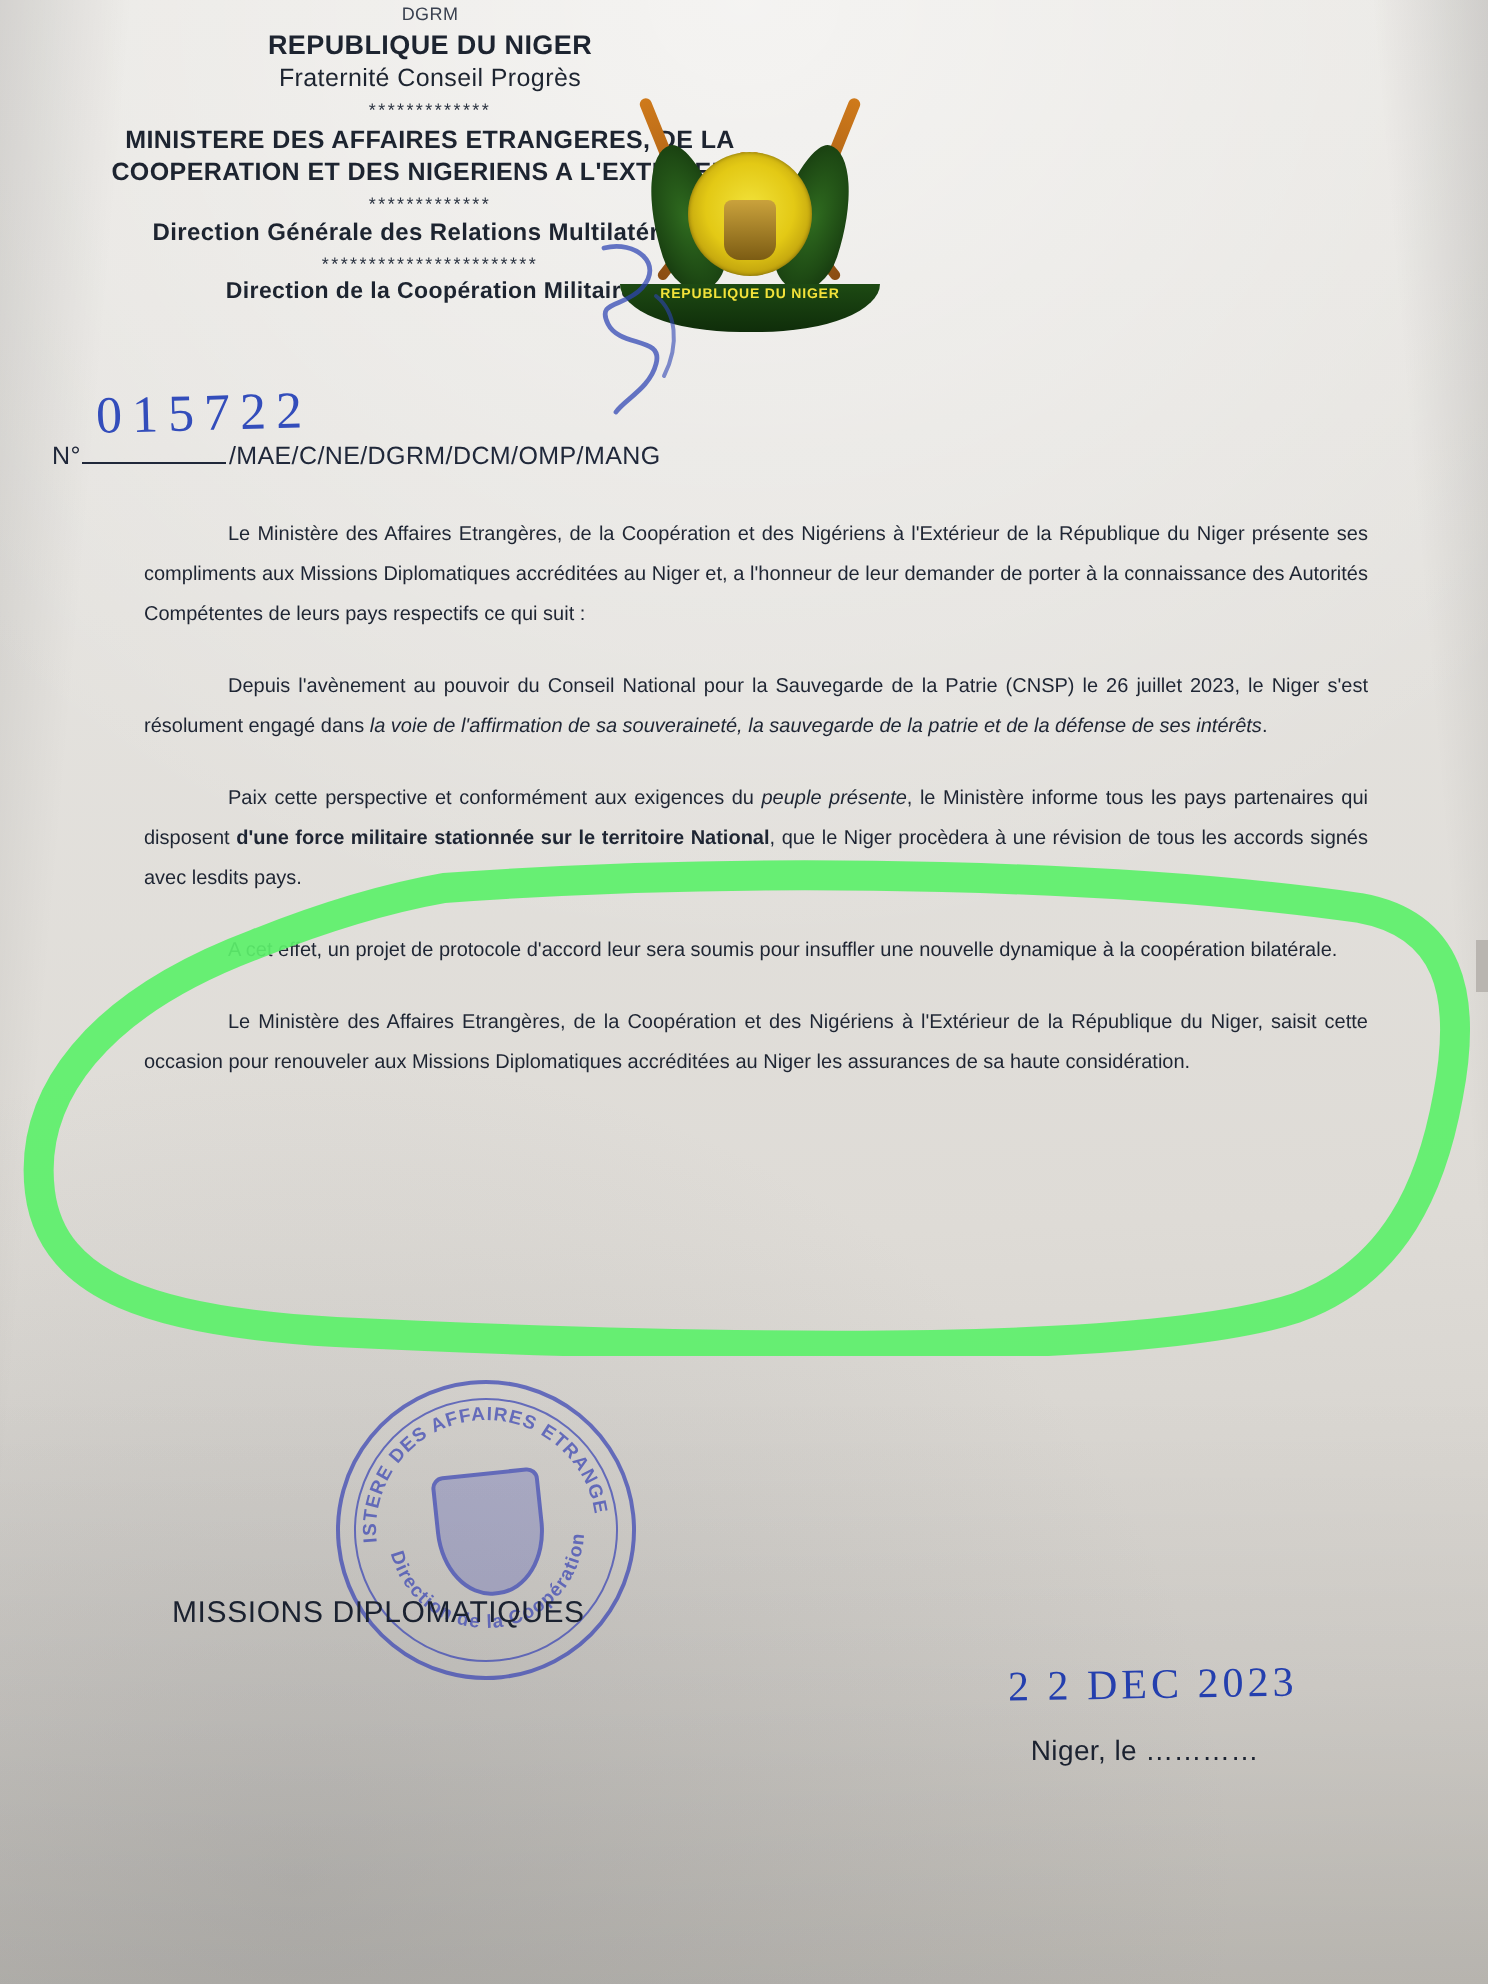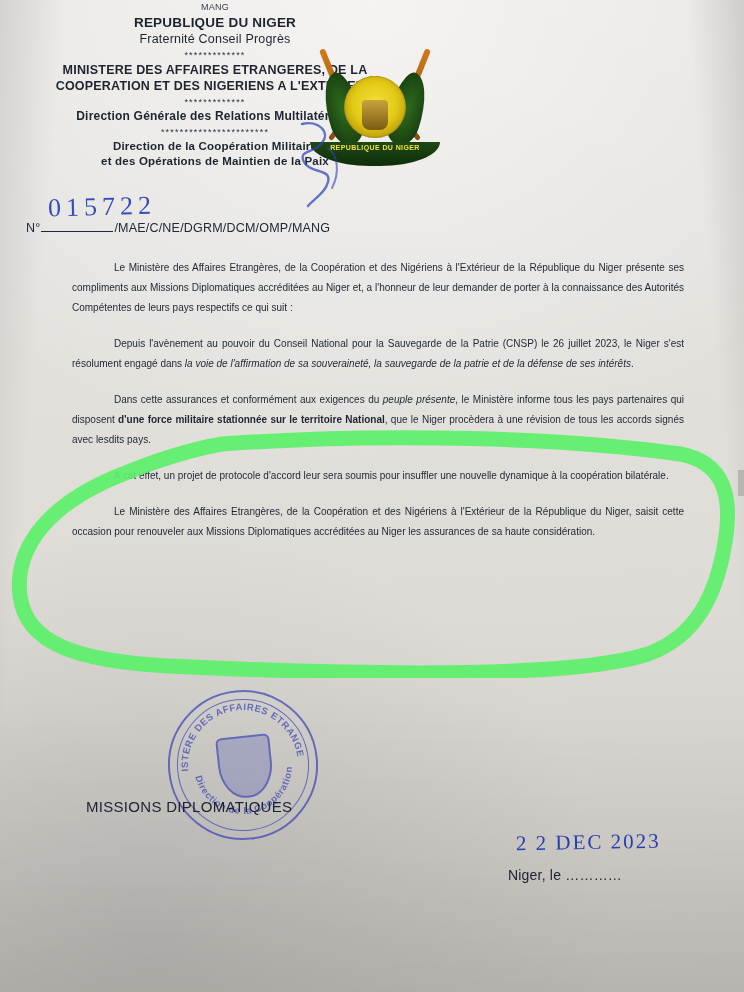--- a/index.html
+++ b/index.html
@@ -159,22 +159,23 @@
     position: absolute;
     left: 86px; top: 793px;
     font-size: 15px;
     font-weight: 400;
     line-height: 1.85;
     color: #1b2230;
     letter-spacing: .3px;
   }
   #dateblock {
     position: absolute;
-    left: 508px; top: 830px;
+    left: 496px; top: 830px;
     color: #1b2230;
+    text-align: center;
   }
   #dateblock .hw {
     font-family: "Liberation Serif", serif;
     font-size: 21px;
     letter-spacing: 2px;
     color: #243fae;
     transform: rotate(-1deg);
     display: inline-block;
     margin-left: 8px;
   }
@@ -236,30 +237,29 @@
     background:#b9b5b0;
   }
 </style>
 </head>
 <body>
 
 <div id="page">
   <div id="paper"></div>
 
   <div id="letterhead">
-    <div class="txt ln l-tiny">MANG</div>
+    <div class="txt ln l-tiny">DGRM</div>
     <div class="txt ln l-rep">REPUBLIQUE DU NIGER</div>
     <div class="txt ln l-dev">Fraternité  Conseil  Progrès</div>
     <div class="txt stars">*************</div>
     <div class="txt ln l-min" style="padding:0 26px;">MINISTERE DES AFFAIRES ETRANGERES, DE LA COOPERATION ET DES NIGERIENS A L'EXTERIEUR</div>
     <div class="txt stars">*************</div>
     <div class="txt ln l-dir1">Direction Générale des Relations Multilatérales</div>
     <div class="txt stars">***********************</div>
     <div class="txt ln l-dir2">Direction de la Coopération Militaire</div>
-    <div class="txt ln l-dir2">et des Opérations de Maintien de la Paix</div>
   </div>
 
   <div id="emblem">
     <div class="spearL"></div>
     <div class="spearR"></div>
     <div class="crossL"></div>
     <div class="crossR"></div>
     <div class="leafL"></div>
     <div class="leafR"></div>
     <div class="sun"></div>
@@ -273,21 +273,21 @@
   </svg>
 
   <div id="refnum" class="txt">015722</div>
   <div id="refline">
     <span>N°</span><span class="blank"></span><span>/MAE/C/NE/DGRM/DCM/OMP/MANG</span>
   </div>
 
   <div id="body">
     <p id="p0"><span>Le Ministère des Affaires Etrangères, de la Coopération et des Nigériens à l'Extérieur de la République du Niger présente ses compliments aux Missions Diplomatiques accréditées au Niger et, a l'honneur de leur demander de porter à la connaissance des Autorités Compétentes de leurs pays respectifs ce qui suit :</span></p>
     <p id="p1"><span>Depuis l'avènement au pouvoir du Conseil National pour la Sauvegarde de la Patrie (CNSP) le 26 juillet 2023, le Niger s'est résolument engagé dans </span><i>la voie de l'affirmation de sa souveraineté, la sauvegarde de la patrie et de la défense de ses intérêts</i><span>.</span></p>
-    <p id="p2"><span>Dans cette assurances et conformément aux exigences du </span><i>peuple présente</i><span>, le Ministère informe tous les pays partenaires qui disposent </span><b>d'une force militaire stationnée sur le territoire National</b><span>, que le Niger procèdera à une révision de tous les accords signés avec lesdits pays.</span></p>
+    <p id="p2"><span>Paix cette perspective et conformément aux exigences du </span><i>peuple présente</i><span>, le Ministère informe tous les pays partenaires qui disposent </span><b>d'une force militaire stationnée sur le territoire National</b><span>, que le Niger procèdera à une révision de tous les accords signés avec lesdits pays.</span></p>
     <p id="p3"><span>A cet effet, un projet de protocole d'accord leur sera soumis pour insuffler une nouvelle dynamique à la coopération bilatérale.</span></p>
     <p id="p4"><span>Le Ministère des Affaires Etrangères, de la Coopération et des Nigériens à l'Extérieur de la République du Niger, saisit cette occasion pour renouveler aux Missions Diplomatiques accréditées au Niger les assurances de sa haute considération.</span></p>
   </div>
 
   <div id="stamp">
     <div class="ring"></div>
     <div class="ring2"></div>
     <div class="shield"></div>
     <svg viewBox="0 0 150 150">
       <defs>

